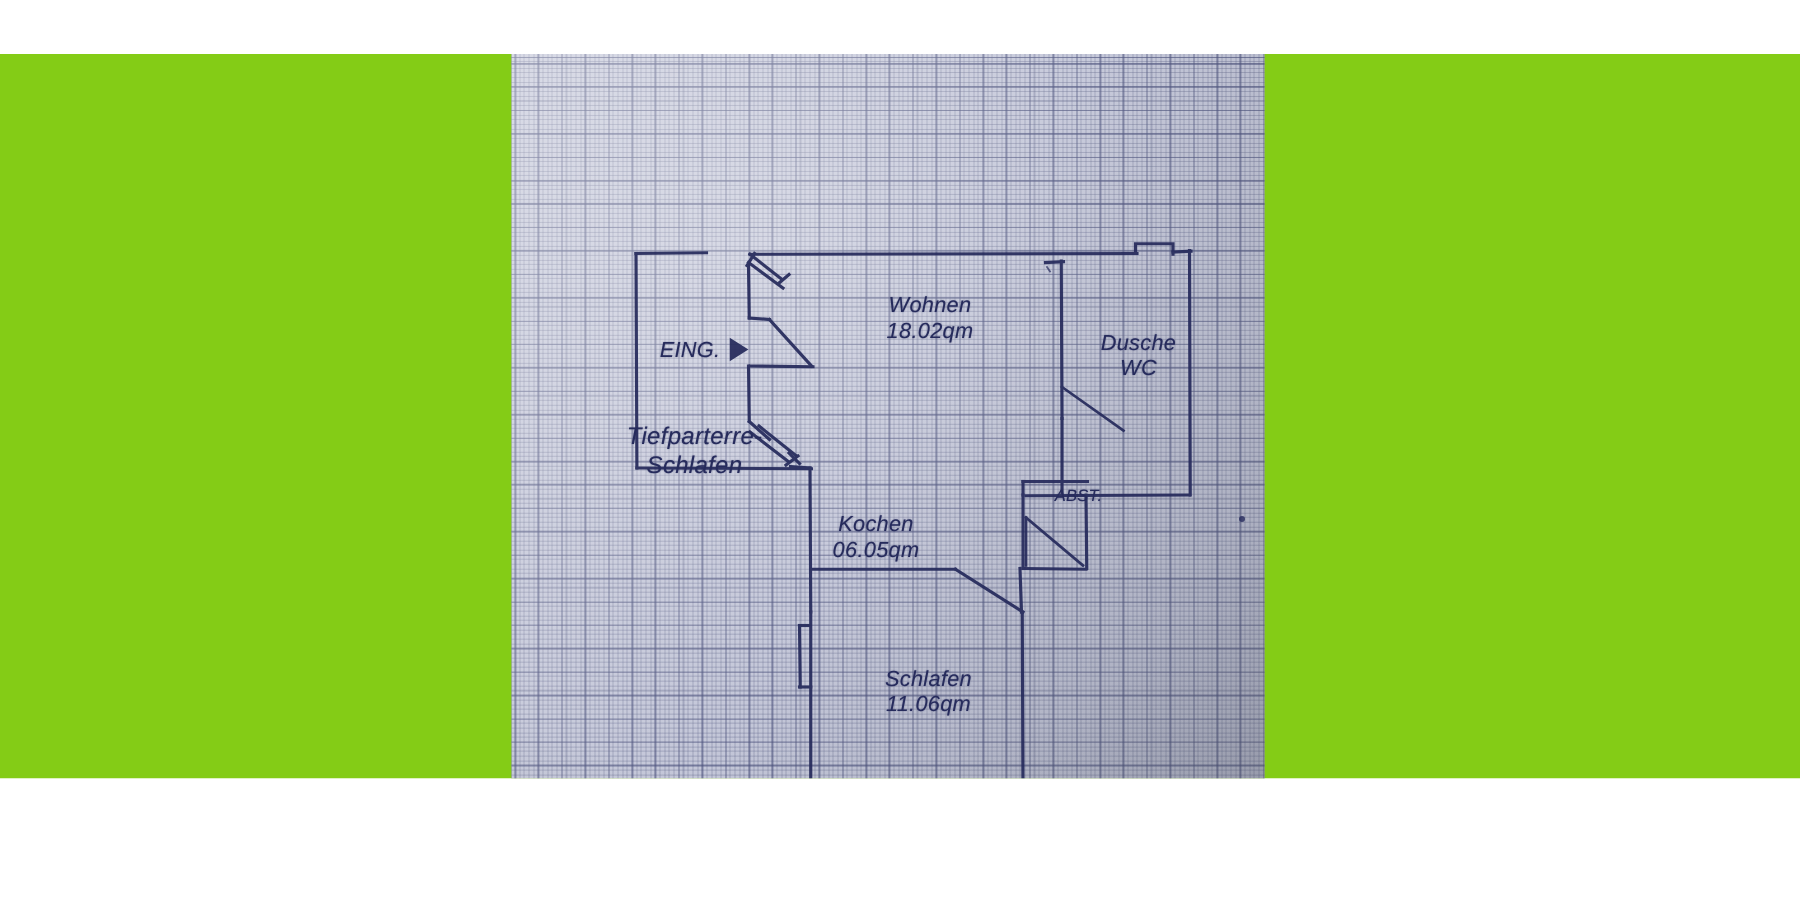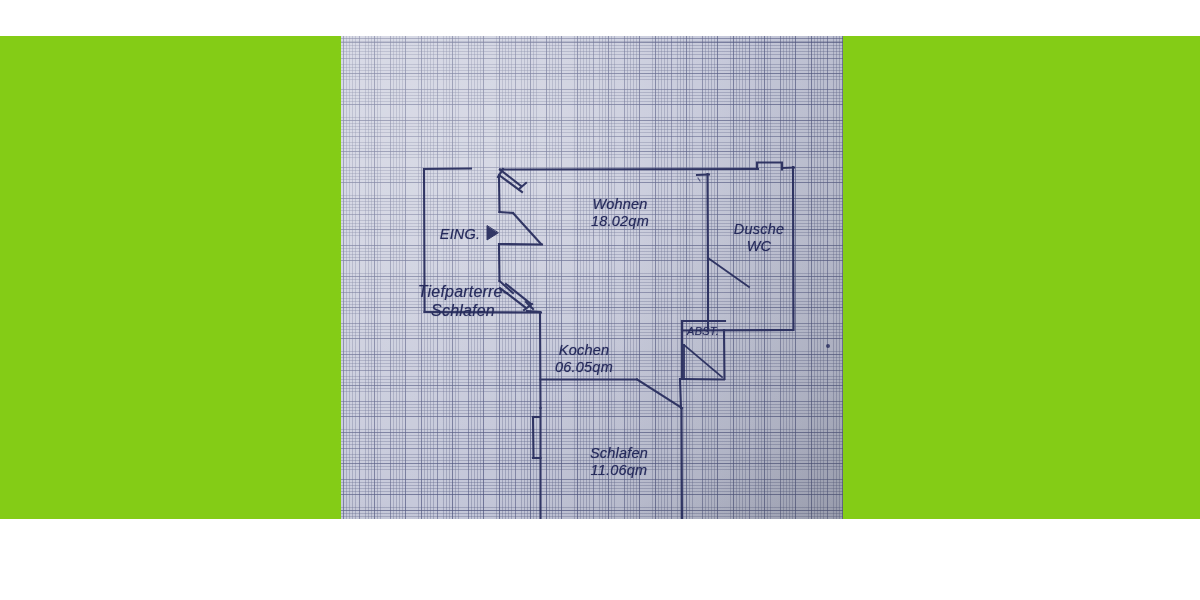--- a/index.html
+++ b/index.html
@@ -226,21 +226,21 @@
   <div class="lbl sz-room" style="left:0; top:0; transform: translate(584px, 306px) translateX(-50%);">
     <span>Kochen</span>
     <span class="l2">06.05qm</span>
   </div>
 
   <div class="lbl sz-room" style="left:0; top:0; transform: translate(619px, 409px) translateX(-50%);">
     <span>Schlafen</span>
     <span class="l2">11.06qm</span>
   </div>
 
-  <div class="lbl sz-small" style="left:0; top:0; transform: translate(703px, 289px) translateX(-50%);">
+  <div class="lbl sz-small" style="left:16px; top:0; transform: translate(703px, 289px) translateX(-50%);">
     <span>ABST.</span>
   </div>
 
   <div class="lbl sz-eing" style="left:0; top:0; transform: translate(460px, 190px) translateX(-50%);">
     <span>EING.</span>
   </div>
 
   <div class="lbl sz-tiny" style="left:0; top:0; transform: translate(463px, 247px) translateX(-50%);">
     <span>Tiefparterre-</span>
     <span class="l2">Schlafen</span>

